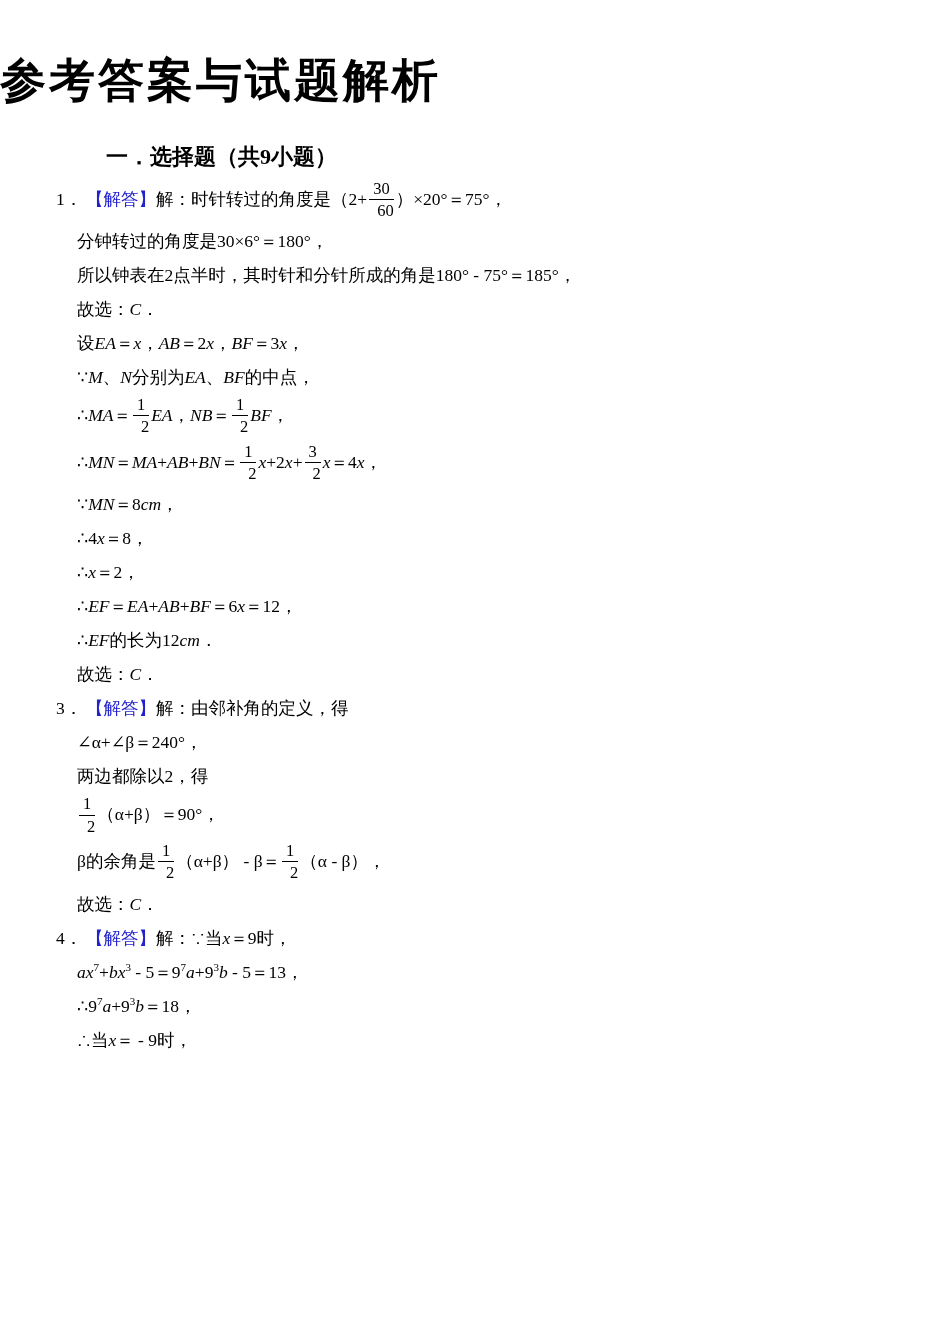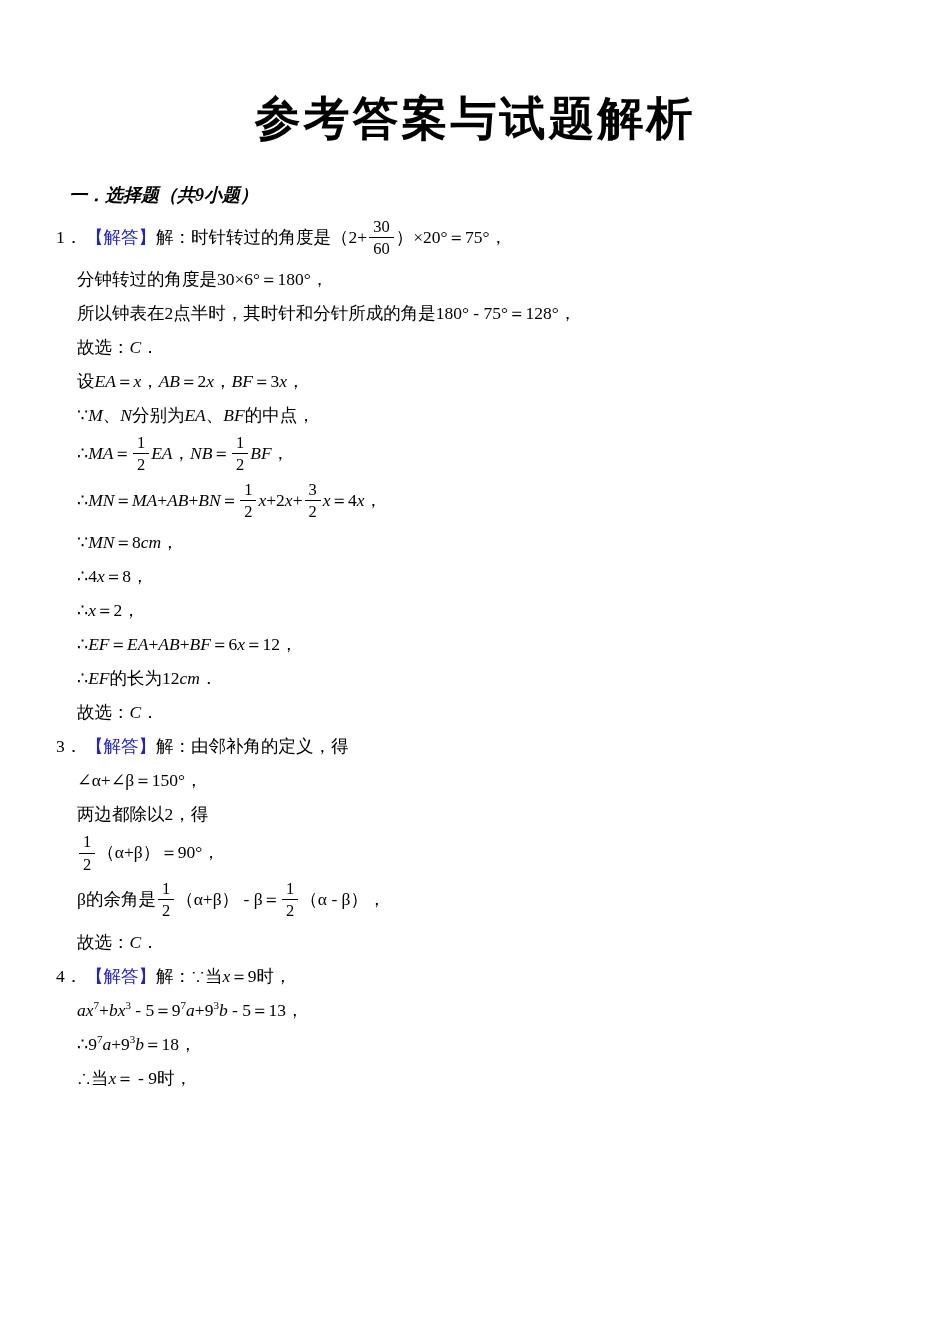--- a/index.html
+++ b/index.html
@@ -5,89 +5,87 @@
   html, body { margin:0; padding:0; }
   body {
     width:950px; height:1344px;
     background:#ffffff;
     color:#000000;
     font-family:"Liberation Serif","DejaVu Serif",serif;
     overflow:hidden;
   }
   .page { width:950px; height:1344px; position:relative; }
   .page-title {
-    text-align:center;
-    padding-top:90px;
+    padding-top:52px;
     font-size:46px;
     font-weight:bold;
     letter-spacing:3px;
     line-height:1.25;
   }
   .section-heading {
-    margin:30px 0 0 69px;
-    font-size:18px;
+    margin:30px 0 0 106px;
+    font-size:22px;
     font-weight:bold;
     line-height:34px;
-    font-style:italic;
   }
   .questions { margin-top:4px; }
   .question-block { margin:0; }
   .line {
     padding-left:77px;
     font-size:17.5px;
     line-height:34px;
     min-height:34px;
     white-space:nowrap;
   }
   .first-line { padding-left:56px; }
   .q-num { display:inline-block; min-width:30px; }
   .answer-label { font-weight:normal; }
   .i { font-style:italic; }
   .frac {
     display:inline-block;
     vertical-align:middle;
-    text-align:center;
+    text-align:right;
     font-size:16.5px;
     line-height:1.05;
     margin:3px 2px;
     position:relative;
     top:-2px;
   }
   .frac .fn { display:block; border-bottom:1.6px solid #000; padding:1px 4px 2px; }
   .frac .fd { display:block; padding-top:2px; }
   sup.sp { font-size:11px; line-height:0; vertical-align:super; }
 </style>
 </head>
 <body>
 
 <div class="page">
   <div class="page-title">参考答案与试题解析</div>
   <div class="section-heading">一．选择题（共9小题）</div>
   <div class="questions">
       <div class="question-block">
         <div class="line first-line"><span class="q-num">1．</span><span class="answer-label" style="color: rgb(34, 34, 204);">【解答】</span><span>解：时针转过的角度是（2+</span><span class="frac"><span class="fn">30</span><span class="fd">60</span></span><span>）×20°＝75°，</span></div>
         <div class="line"><span>分钟转过的角度是30×6°＝180°，</span></div>
-        <div class="line"><span>所以钟表在2点半时，其时针和分针所成的角是180° - 75°＝128°，</span></div>
+        <div class="line"><span>所以钟表在2点半时，其时针和分针所成的角是180° - 75°＝185°，</span></div>
         <div class="line"><span>故选：</span><span class="i">C</span><span>．</span></div>
       </div>
       <div class="question-block">
         <div class="line"><span>设</span><span class="i">EA</span><span>＝</span><span class="i">x</span><span>，</span><span class="i">AB</span><span>＝2</span><span class="i">x</span><span>，</span><span class="i">BF</span><span>＝3</span><span class="i">x</span><span>，</span></div>
         <div class="line"><span>∵</span><span class="i">M</span><span>、</span><span class="i">N</span><span>分别为</span><span class="i">EA</span><span>、</span><span class="i">BF</span><span>的中点，</span></div>
         <div class="line"><span>∴</span><span class="i">MA</span><span>＝</span><span class="frac"><span class="fn">1</span><span class="fd">2</span></span><span class="i">EA</span><span>，</span><span class="i">NB</span><span>＝</span><span class="frac"><span class="fn">1</span><span class="fd">2</span></span><span class="i">BF</span><span>，</span></div>
         <div class="line"><span>∴</span><span class="i">MN</span><span>＝</span><span class="i">MA</span><span>+</span><span class="i">AB</span><span>+</span><span class="i">BN</span><span>＝</span><span class="frac"><span class="fn">1</span><span class="fd">2</span></span><span class="i">x</span><span>+2</span><span class="i">x</span><span>+</span><span class="frac"><span class="fn">3</span><span class="fd">2</span></span><span class="i">x</span><span>＝4</span><span class="i">x</span><span>，</span></div>
         <div class="line"><span>∵</span><span class="i">MN</span><span>＝8</span><span class="i">cm</span><span>，</span></div>
         <div class="line"><span>∴4</span><span class="i">x</span><span>＝8，</span></div>
         <div class="line"><span>∴</span><span class="i">x</span><span>＝2，</span></div>
         <div class="line"><span>∴</span><span class="i">EF</span><span>＝</span><span class="i">EA</span><span>+</span><span class="i">AB</span><span>+</span><span class="i">BF</span><span>＝6</span><span class="i">x</span><span>＝12，</span></div>
         <div class="line"><span>∴</span><span class="i">EF</span><span>的长为12</span><span class="i">cm</span><span>．</span></div>
         <div class="line"><span>故选：</span><span class="i">C</span><span>．</span></div>
       </div>
       <div class="question-block">
         <div class="line first-line"><span class="q-num">3．</span><span class="answer-label" style="color: rgb(34, 34, 204);">【解答】</span><span>解：由邻补角的定义，得</span></div>
-        <div class="line"><span>∠α+∠β＝150°，</span></div>
+        <div class="line"><span>∠α+∠β＝240°，</span></div>
         <div class="line"><span>两边都除以2，得</span></div>
         <div class="line"><span class="frac"><span class="fn">1</span><span class="fd">2</span></span><span>（α+β）＝90°，</span></div>
         <div class="line"><span>β的余角是</span><span class="frac"><span class="fn">1</span><span class="fd">2</span></span><span>（α+β） - β＝</span><span class="frac"><span class="fn">1</span><span class="fd">2</span></span><span>（α - β），</span></div>
         <div class="line"><span>故选：</span><span class="i">C</span><span>．</span></div>
       </div>
       <div class="question-block">
         <div class="line first-line"><span class="q-num">4．</span><span class="answer-label" style="color: rgb(34, 34, 204);">【解答】</span><span>解：∵当</span><span class="i">x</span><span>＝9时，</span></div>
         <div class="line"><span class="i">ax</span><sup class="sp">7</sup><span>+</span><span class="i">bx</span><sup class="sp">3</sup><span> - 5＝9</span><sup class="sp">7</sup><span class="i">a</span><span>+9</span><sup class="sp">3</sup><span class="i">b</span><span> - 5＝13，</span></div>
         <div class="line"><span>∴9</span><sup class="sp">7</sup><span class="i">a</span><span>+9</span><sup class="sp">3</sup><span class="i">b</span><span>＝18，</span></div>
         <div class="line"><span>∴当</span><span class="i">x</span><span>＝ - 9时，</span></div>

